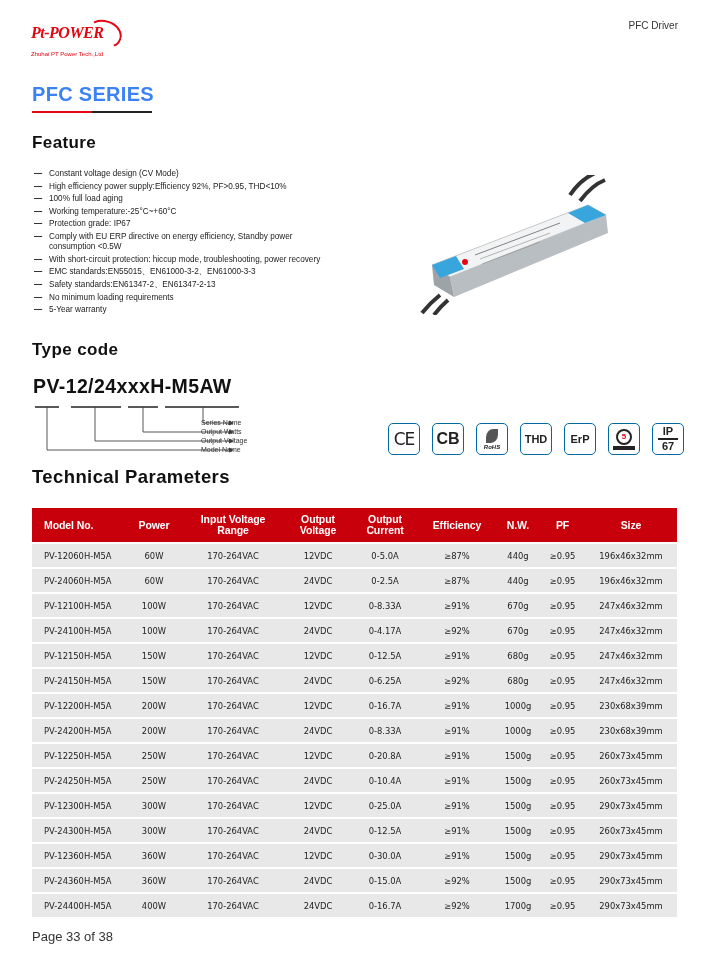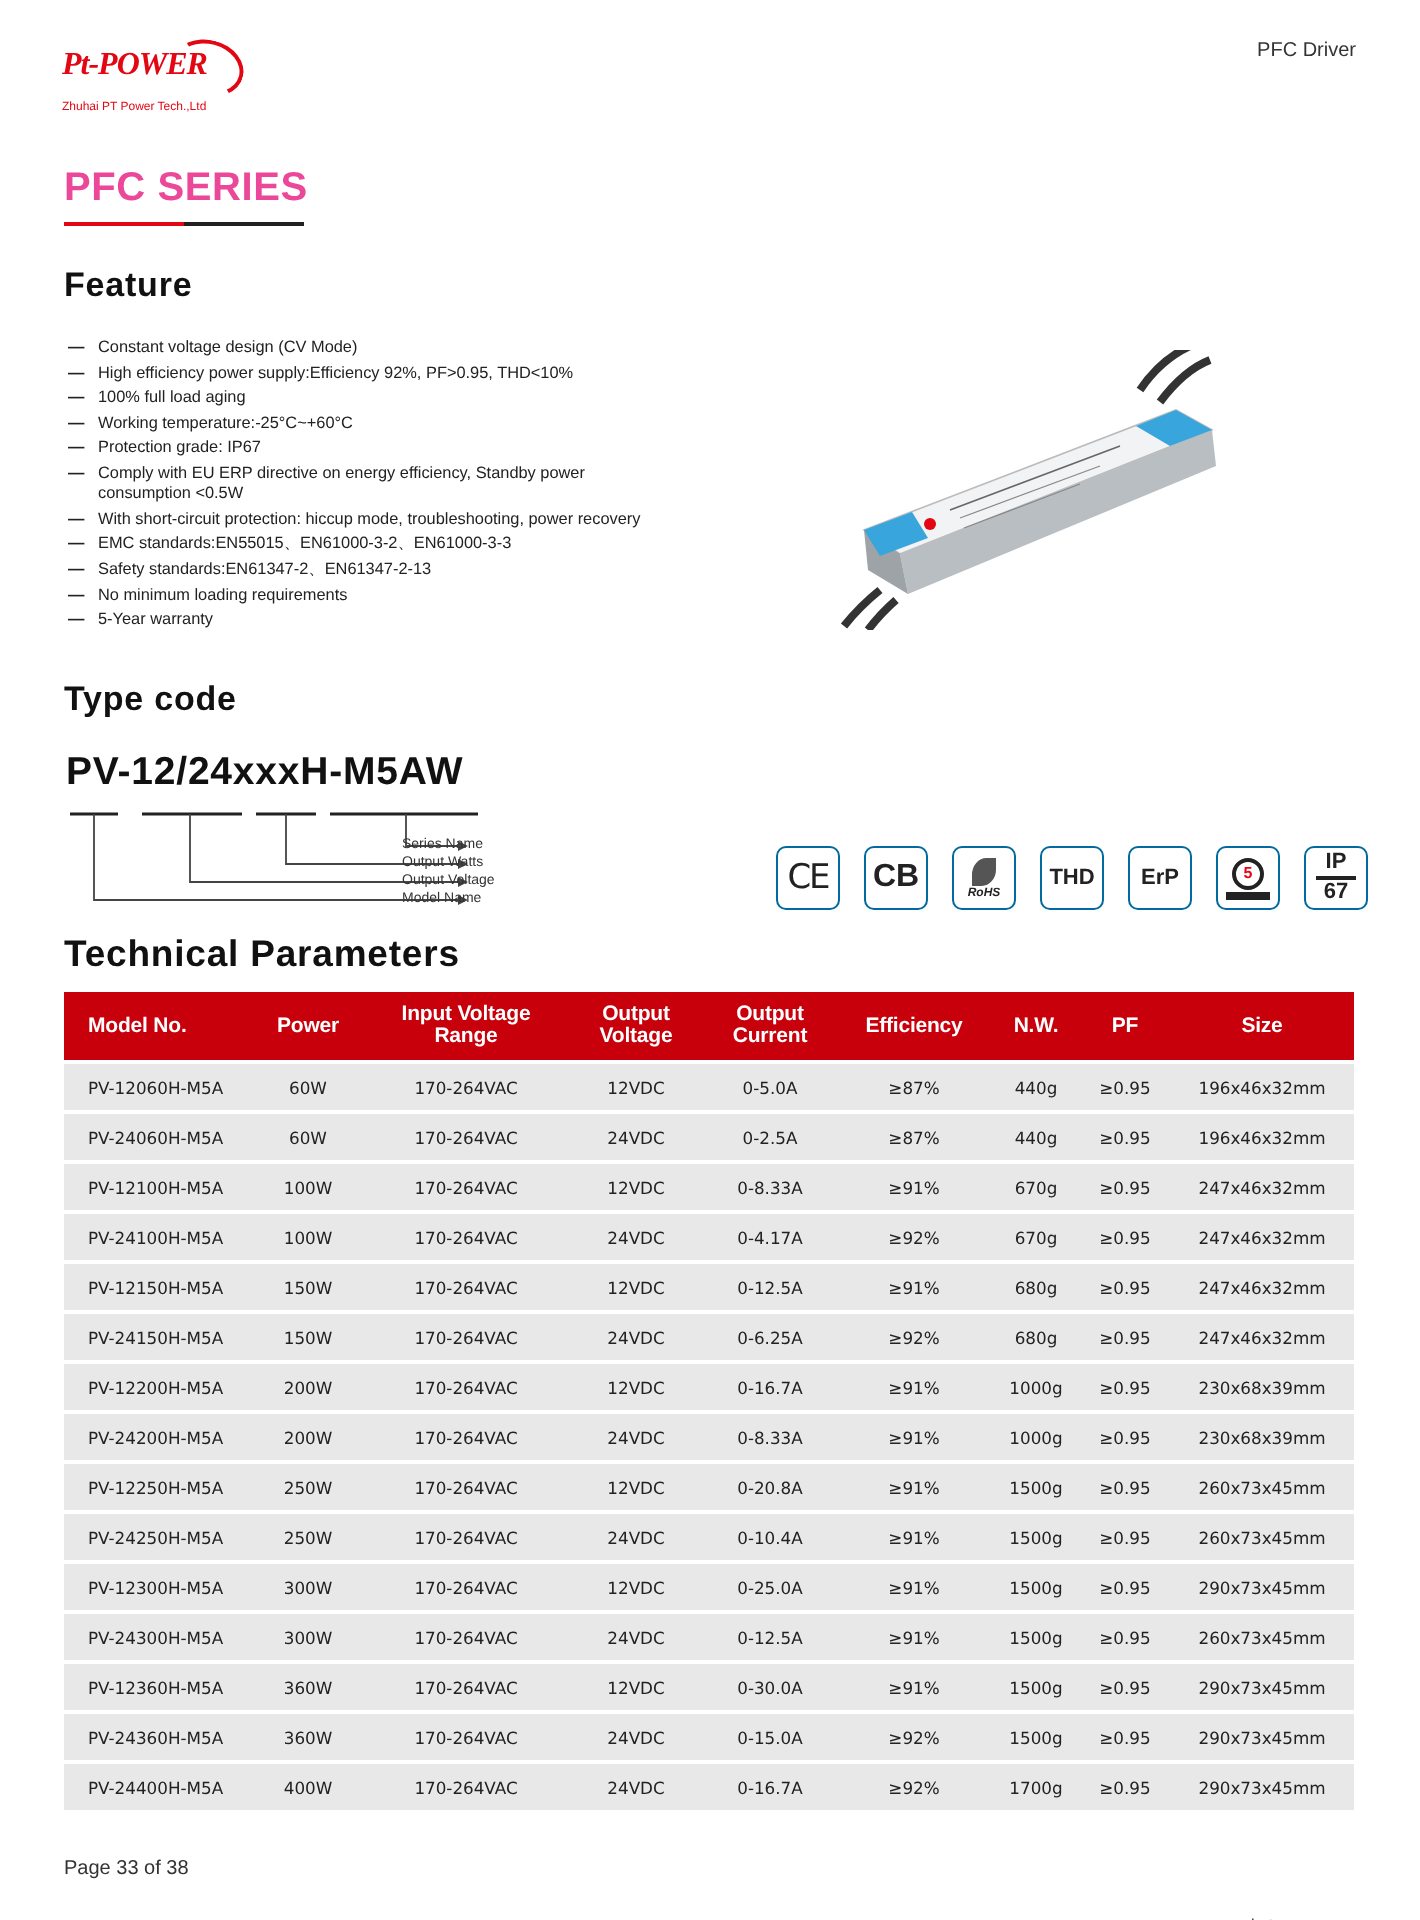--- a/index.html
+++ b/index.html
@@ -6,21 +6,21 @@
   html, body { width: 710px; height: 960px; background: #ffffff; overflow: hidden; }
   body { position: relative; font-family: "Liberation Sans", "DejaVu Sans", sans-serif; color: #111; }
 
   .logo { position: absolute; left: 31px; top: 22px; width: 95px; height: 40px; }
   .logo-text { position: absolute; left: 0; top: 2px; font-family: "Liberation Serif", serif; font-style: italic; font-weight: bold; color: #e30613; font-size: 16px; letter-spacing: -0.5px; }
   .logo-arc { position: absolute; left: 55px; top: -2px; width: 36px; height: 28px; border: 2.5px solid #e30613; border-left-color: transparent; border-bottom-color: transparent; border-radius: 50%; transform: rotate(15deg); }
   .logo-sub { position: absolute; left: 0; top: 29px; font-size: 6px; color: #e30613; white-space: nowrap; }
 
   .page-tag { position: absolute; right: 32px; top: 20px; font-size: 10px; color: #333; }
 
-  .series-title { position: absolute; left: 32px; top: 83px; font-size: 20px; font-weight: bold; color: #ec4899; letter-spacing: 0.3px; text-align: center; }
+  .series-title { position: absolute; left: 32px; top: 83px; font-size: 20px; font-weight: bold; color: #3b82f6; letter-spacing: 0.3px; text-align: center; }
   .series-underline { position: absolute; left: 32px; top: 111px; width: 120px; height: 1.5px; background: linear-gradient(to right, #e30613 0 50%, #222 50% 100%); }
 
   .section-title { position: absolute; left: 32px; font-size: 17px; font-weight: bold; color: #111; letter-spacing: 0.4px; }
 
   .feature-list { position: absolute; left: 34px; top: 169px; width: 290px; list-style: none; }
   .feature-list li { position: relative; padding-left: 15px; font-size: 8.2px; line-height: 10.3px; color: #222; margin-bottom: 2.3px; }
   .feature-list li .dash { position: absolute; left: 0; top: 0; font-weight: bold; }
 
   .product-img { position: absolute; left: 420px; top: 175px; width: 250px; height: 140px; }
 
@@ -34,26 +34,26 @@
   .cert.cb { font-size: 16px; }
   .cert.thd, .cert.erp { font-size: 11px; }
   .cert.rohs { font-size: 6px; font-style: italic; flex-direction: column; }
   .cert.rohs .leaf { width: 12px; height: 14px; border-radius: 60% 0 60% 0; background: #555; margin-bottom: 1px; }
   .cert.warranty { flex-direction: column; font-size: 9px; }
   .cert.warranty .ring { width: 16px; height: 16px; border: 2px solid #222; border-radius: 50%; display: flex; align-items: center; justify-content: center; font-size: 8px; color: #e30613; }
   .cert.warranty .ribbon { width: 22px; height: 4px; background: #222; margin-top: 1px; }
   .cert.ip { flex-direction: column; font-size: 11px; line-height: 11px; }
   .cert.ip .bar { width: 20px; height: 1.5px; background: #222; margin: 1px 0; }
 
-  .tech-table { position: absolute; left: 32px; top: 494px; width: 645px; border-collapse: separate; border-spacing: 0 2px; }
+  .tech-table { position: absolute; left: 32px; top: 506px; width: 645px; border-collapse: separate; border-spacing: 0 2px; }
   .tech-table thead th { background: #c8000c; color: #fff; font-size: 10.5px; font-weight: bold; height: 34px; line-height: 11px; text-align: center; vertical-align: middle; letter-spacing: -0.1px; }
   .tech-table tbody td { background: #e8e8e8; font-family: "DejaVu Sans", sans-serif; font-size: 8.4px; color: #222; height: 23px; text-align: center; vertical-align: middle; }
   .tech-table thead th:first-child, .tech-table tbody td:first-child { text-align: left; padding-left: 12px; }
 
-  .footer-left { position: absolute; left: 32px; top: 929px; font-size: 10px; color: #333; }
+  .footer-left { position: absolute; left: 32px; top: 929px; font-size: 13px; color: #333; }
   .footer-right { position: absolute; right: 32px; top: 929px; font-size: 8px; color: #333; margin-top: 29px; }
 </style>
 </head>
 <body>
 
 <div class="logo">
   <span class="logo-text">Pt-POWER</span>
   <span class="logo-arc"></span>
   <span class="logo-sub">Zhuhai PT Power Tech.,Ltd</span>
 </div>

